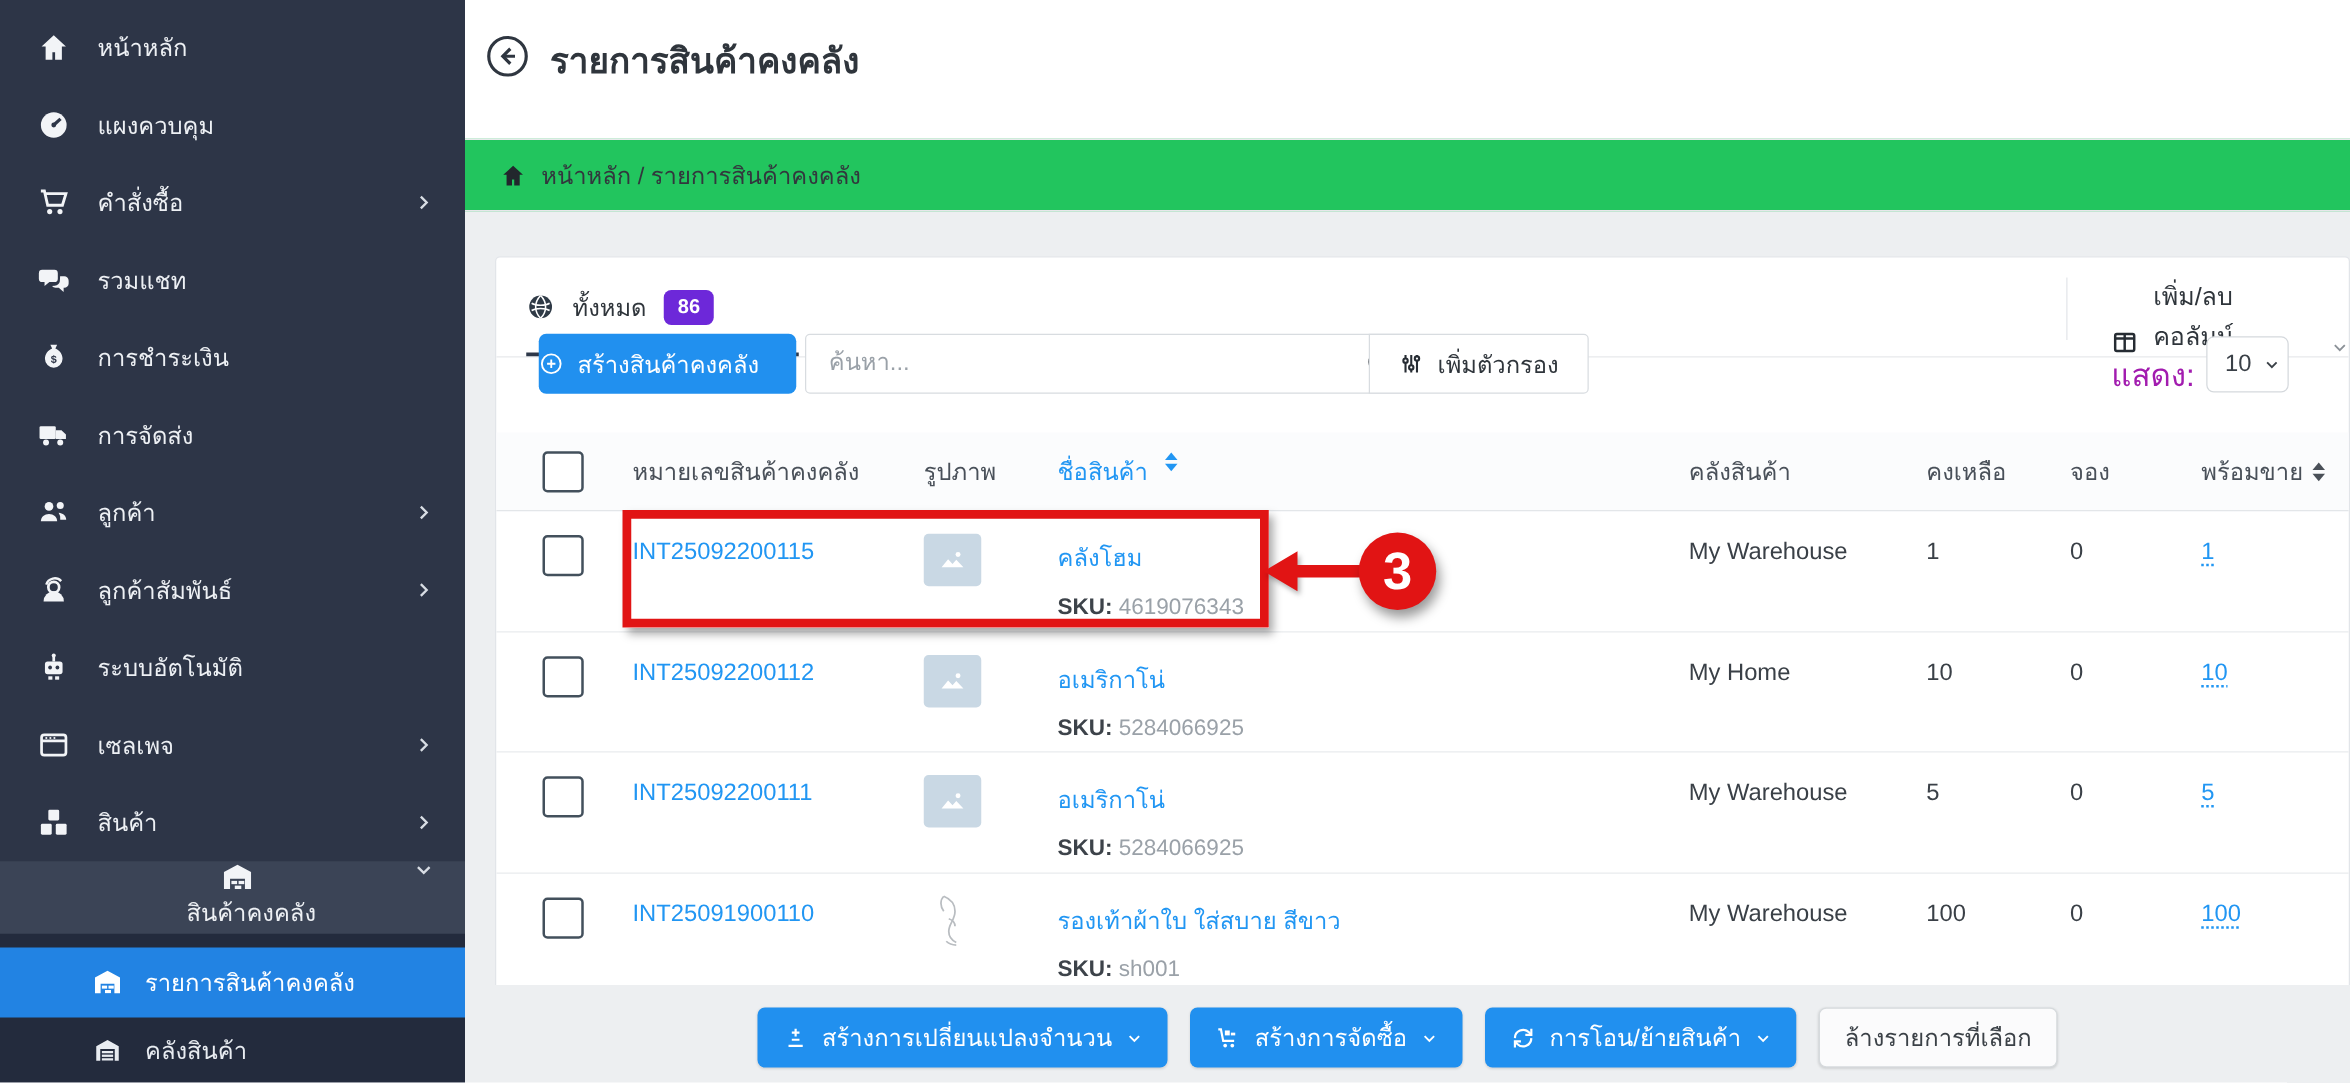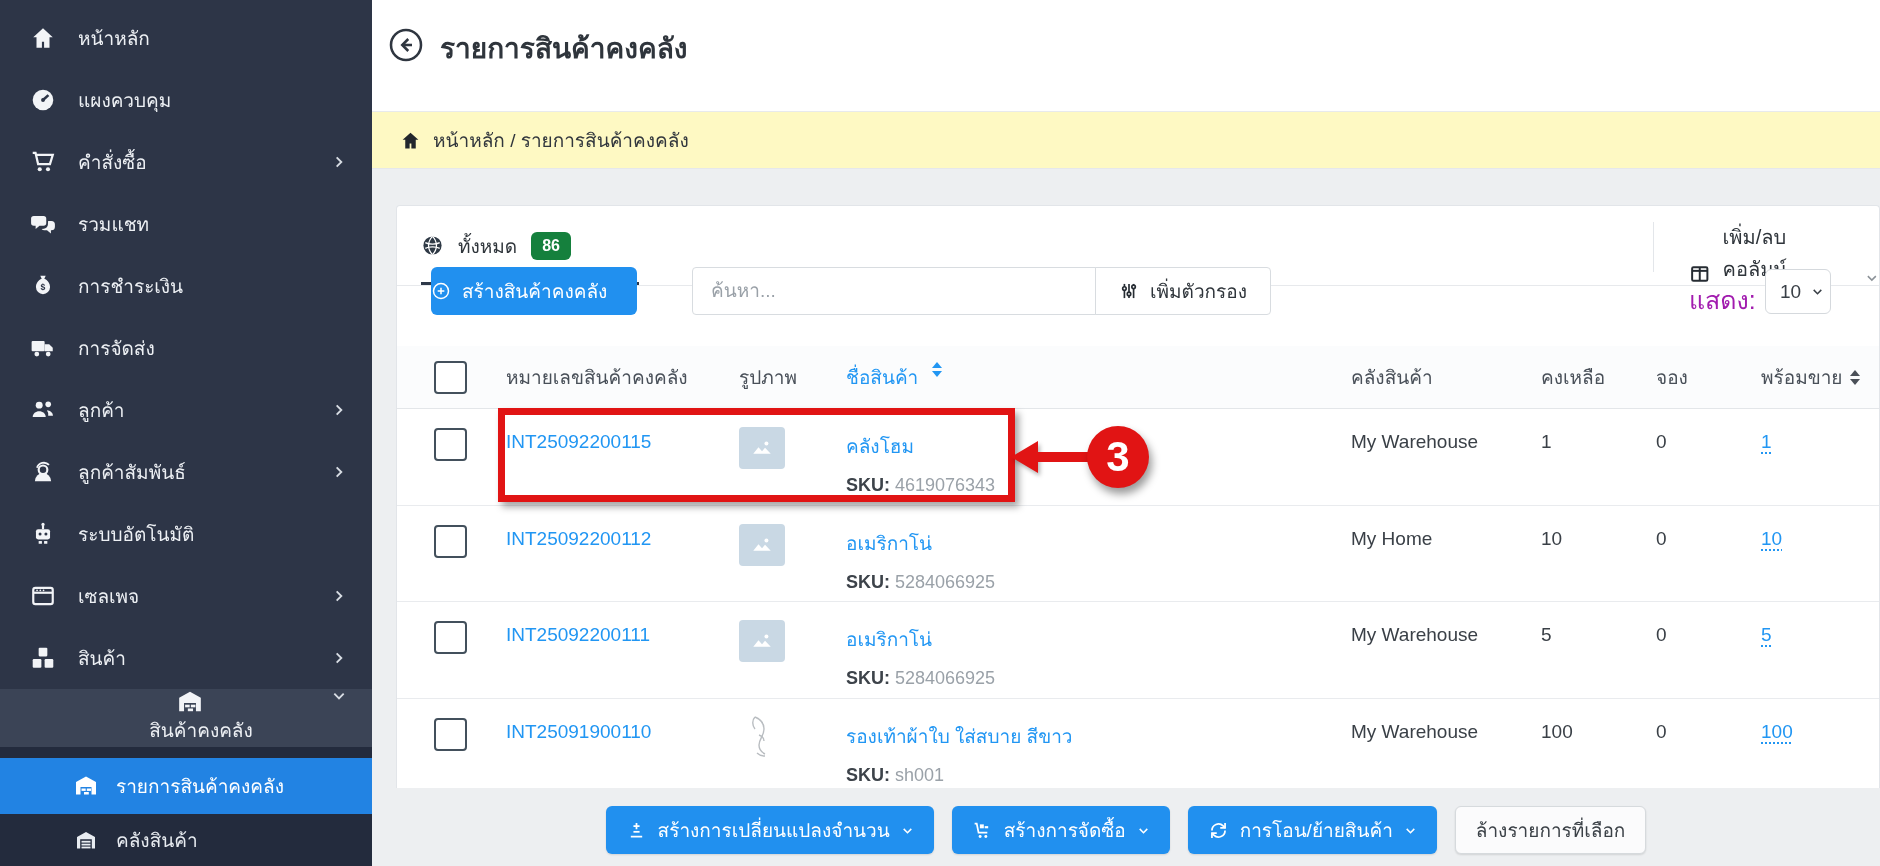--- a/index.html
+++ b/index.html
@@ -17,44 +17,44 @@
   .submenu { position:absolute; left:0; top:747px; width:372px; height:119px; background:#232b3d; }
   .sub-item { position:relative; height:52px; display:flex; align-items:center; padding-left:74px; color:#e8ecf1; font-size:19px; cursor:pointer; }
   .sub-item .icn { width:24px; height:24px; margin-right:18px; }
   .sub-item .icn svg { width:100%; height:100%; }
   .sub-item.active { height:56px; margin-top:11px; background:#2283e3; color:#fff; }
 
   
   .titlebar { position:absolute; left:372px; top:0; width:1508px; height:111px; background:#fff; }
   .back-btn { position:absolute; left:16px; top:27px; width:36px; height:36px; color:#2f3640; cursor:pointer; }
   .page-title { position:absolute; left:68px; top:26px; font-size:28px; font-weight:600; color:#2f353c; }
-  .breadcrumb { position:absolute; left:372px; top:111px; width:1508px; height:58px; background:#fef9c3; border-top:1px solid #e8eaec; border-bottom:1px solid #e6e8ea; display:flex; align-items:center; padding-left:28px; font-size:19px; color:#32373d; }
+  .breadcrumb { position:absolute; left:372px; top:111px; width:1508px; height:58px; background:#22c55e; border-top:1px solid #e8eaec; border-bottom:1px solid #e6e8ea; display:flex; align-items:center; padding-left:28px; font-size:19px; color:#32373d; }
   .breadcrumb .icn { width:21px; height:21px; margin-right:12px; color:#22272d; }
   .breadcrumb .icn svg { width:100%; height:100%; }
 
   
   .card { position:absolute; left:396px; top:205px; width:1484px; height:583px; background:#fff; border:1px solid #e2e5e9; border-bottom:none; border-radius:4px 4px 0 0; overflow:hidden; }
   .tabrow { position:absolute; left:0; top:0; width:100%; height:80px; border-bottom:1px solid #e7e9ec; }
   .tab { position:absolute; left:24px; top:0; height:79px; display:flex; align-items:center; gap:14px; cursor:pointer; }
   .tab .icn { width:23px; height:23px; color:#2f3a46; }
   .tab .icn svg { width:100%; height:100%; }
   .tab-label { font-size:19px; font-weight:400; color:#2f353b; }
-  .tab-badge { background:#15803d; color:#fff; font-size:16px; font-weight:600; padding:5px 11px; border-radius:6px; }
+  .tab-badge { background:#6d28d9; color:#fff; font-size:16px; font-weight:600; padding:5px 11px; border-radius:6px; }
   .tab-underline { position:absolute; left:24px; bottom:0; width:218px; height:3px; background:#2e3849; }
   .tab-divider { position:absolute; left:1256px; top:16px; height:50px; width:1px; background:#e3e6ea; }
   .columns-btn { position:absolute; left:1292px; top:0; height:79px; display:flex; align-items:flex-end; gap:12px; cursor:pointer; }
   .columns-btn .icn { width:22px; height:22px; color:#262c33; }
   .columns-btn .icn svg { width:100%; height:100%; }
   .columns-btn .lbl { font-size:20px; color:#2f353b; }
   .columns-btn .chev { width:14px; height:14px; color:#8b9197; }
 
   
   .create-btn { position:absolute; left:34px; top:61px; width:206px; height:48px; background:#2190ef; border:none; border-radius:6px; color:#fff; font-size:19px; display:flex; align-items:center; justify-content:flex-start; gap:11px; cursor:pointer; font-family:inherit; }
   .create-btn .icn { width:20px; height:20px; }
-  .search-wrap { position:absolute; left:247px; top:61px; width:484px; height:48px;margin-left:48px; }
+  .search-wrap { position:absolute; left:247px; top:61px; width:484px; height:48px; }
   .search-input { width:100%; height:100%; border:1px solid #d8dce0; border-radius:4px 0 0 4px; font-size:19px; padding:0 46px 0 18px; color:#3a4047; font-family:inherit; outline:none; }
   .search-input::placeholder { color:#9aa1a8; }
   .search-icn { position:absolute; right:14px; top:13px; width:22px; height:22px; color:#3d434a; cursor:pointer; }
   .filter-btn { position:absolute; left:698px; top:61px; width:176px; height:48px; background:#fff; border:1px solid #d8dce0; border-radius:0 4px 4px 0; font-size:19px; color:#2f353b; display:flex; align-items:center; justify-content:center; gap:11px; cursor:pointer; font-family:inherit; }
   .filter-btn .icn { width:20px; height:20px; color:#262c33; }
   .show-label { position:absolute; left:1292px; top:74px; font-size:25px; color:#a21caf; }
   .page-size { position:absolute; left:1368px; top:63px; width:66px; height:45px; border:1px solid #d5d9dd; border-radius:6px; background:#fff; display:flex; align-items:center; padding-left:14px; gap:10px; font-size:19px; color:#3a4047; cursor:pointer; }
   .page-size .chev { width:13px; height:13px; color:#3a4047; }
 
   

